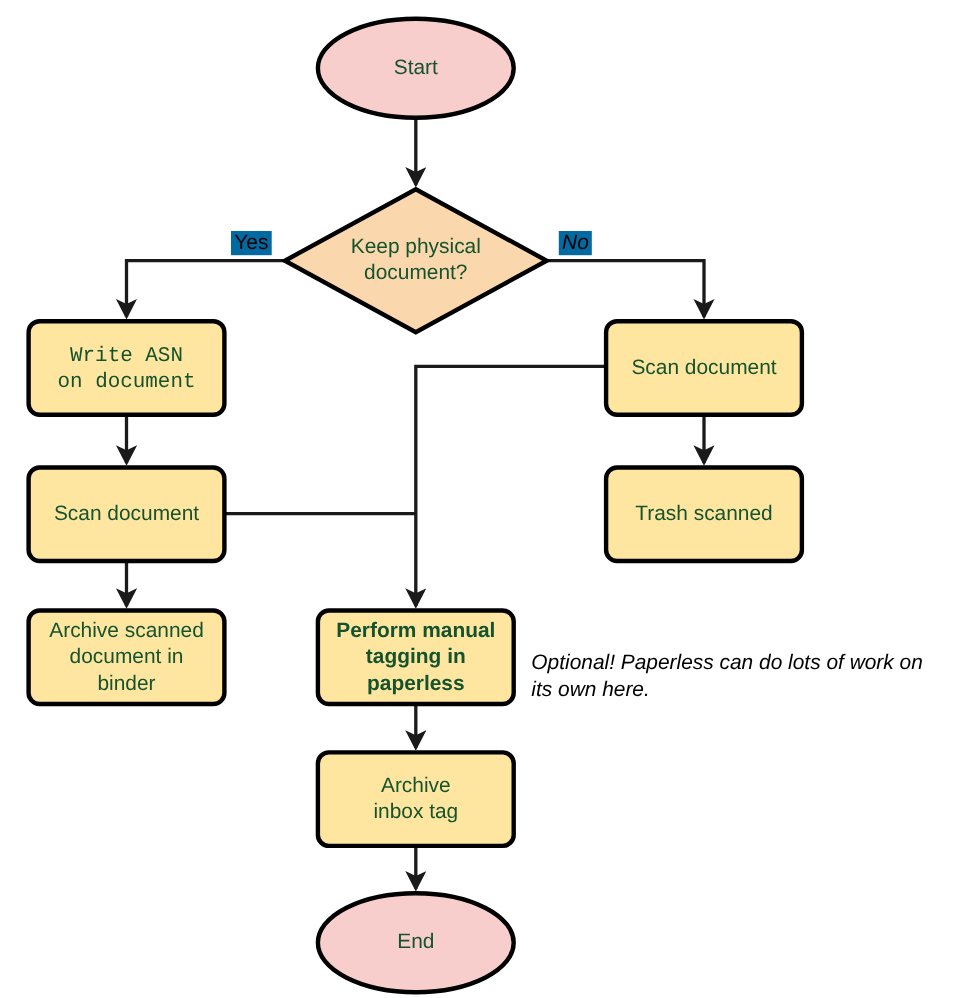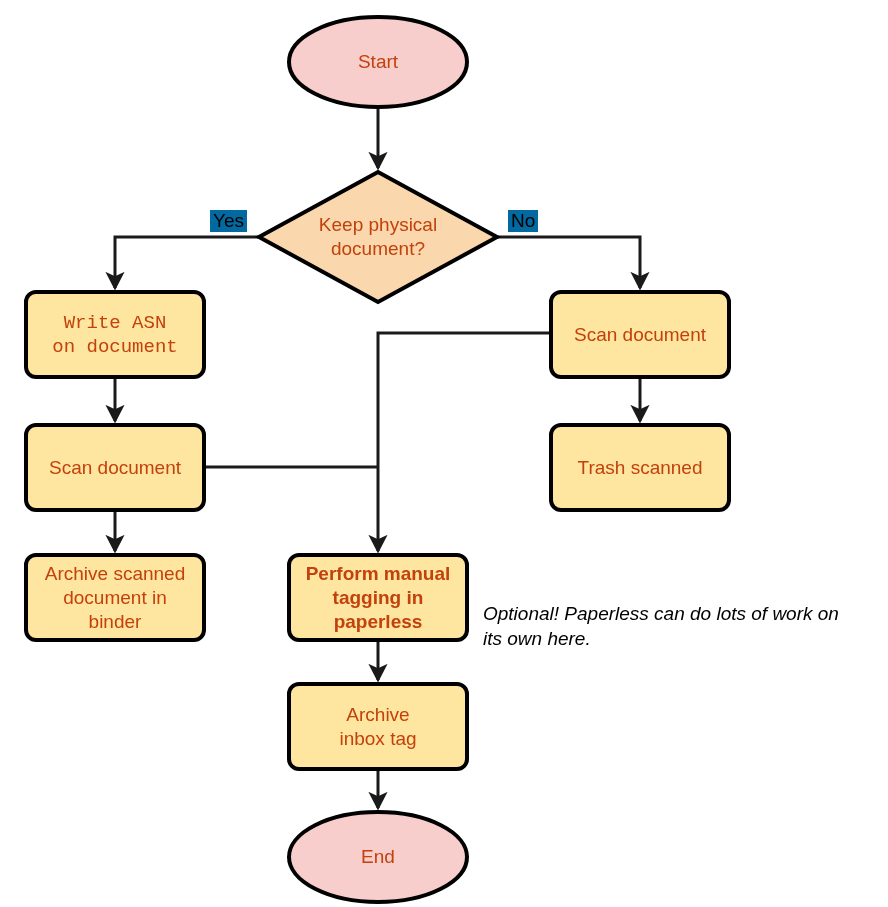--- a/index.html
+++ b/index.html
@@ -23,21 +23,21 @@
     top: 0;
     width: 888px;
     height: 907px;
   }
   .node-label {
     position: absolute;
     display: flex;
     align-items: center;
     justify-content: center;
     text-align: center;
-    color: #c2410c;
+    color: #14532d;
     font-size: 19px;
     line-height: 24px;
     font-family: "Liberation Sans", sans-serif;
     white-space: pre-line;
     pointer-events: none;
   }
   .edge-label {
     position: absolute;
     color: #000000;
     font-size: 19px;
@@ -47,21 +47,20 @@
     white-space: nowrap;
   }
   .note-text {
     position: absolute;
     color: #000000;
     font-size: 19px;
     line-height: 25px;
     font-style: italic;
     font-family: "Liberation Sans", sans-serif;
     white-space: pre-line;
-    margin-top: 11px;
   }
 </style>
 </head>
 <body>
 
 <div id="canvas">
 
   <svg id="flow-svg" viewBox="0 0 888 907" xmlns="http://www.w3.org/2000/svg">
     <defs>
       <marker id="arrowhead" markerWidth="7" markerHeight="7" refX="5.4" refY="3.2" orient="auto" markerUnits="strokeWidth">
@@ -106,18 +105,18 @@
 binder</div>
       <div class="node-label" style="left: 551px; top: 292px; width: 178px; height: 85px;">Scan document</div>
       <div class="node-label" style="left: 551px; top: 425px; width: 178px; height: 85px;">Trash scanned</div>
       <div class="node-label" style="left: 289px; top: 555px; width: 178px; height: 85px; font-weight: bold;">Perform manual
 tagging in
 paperless</div>
       <div class="node-label" style="left: 289px; top: 684px; width: 178px; height: 85px;">Archive
 inbox tag</div>
       <div class="node-label" style="left: 289px; top: 812px; width: 178px; height: 90px;">End</div>
       <div class="edge-label" style="left: 210px; top: 210px;">Yes</div>
-      <div class="edge-label" style="left: 508px; top: 210px;">No</div>
+      <div class="edge-label" style="left: 508px; top: 210px; font-style: italic;">No</div>
       <div class="note-text" style="left: 483px; top: 590px;">Optional! Paperless can do lots of work on
 its own here.</div>
     </div>
 
 </div>
 
 </body></html>

